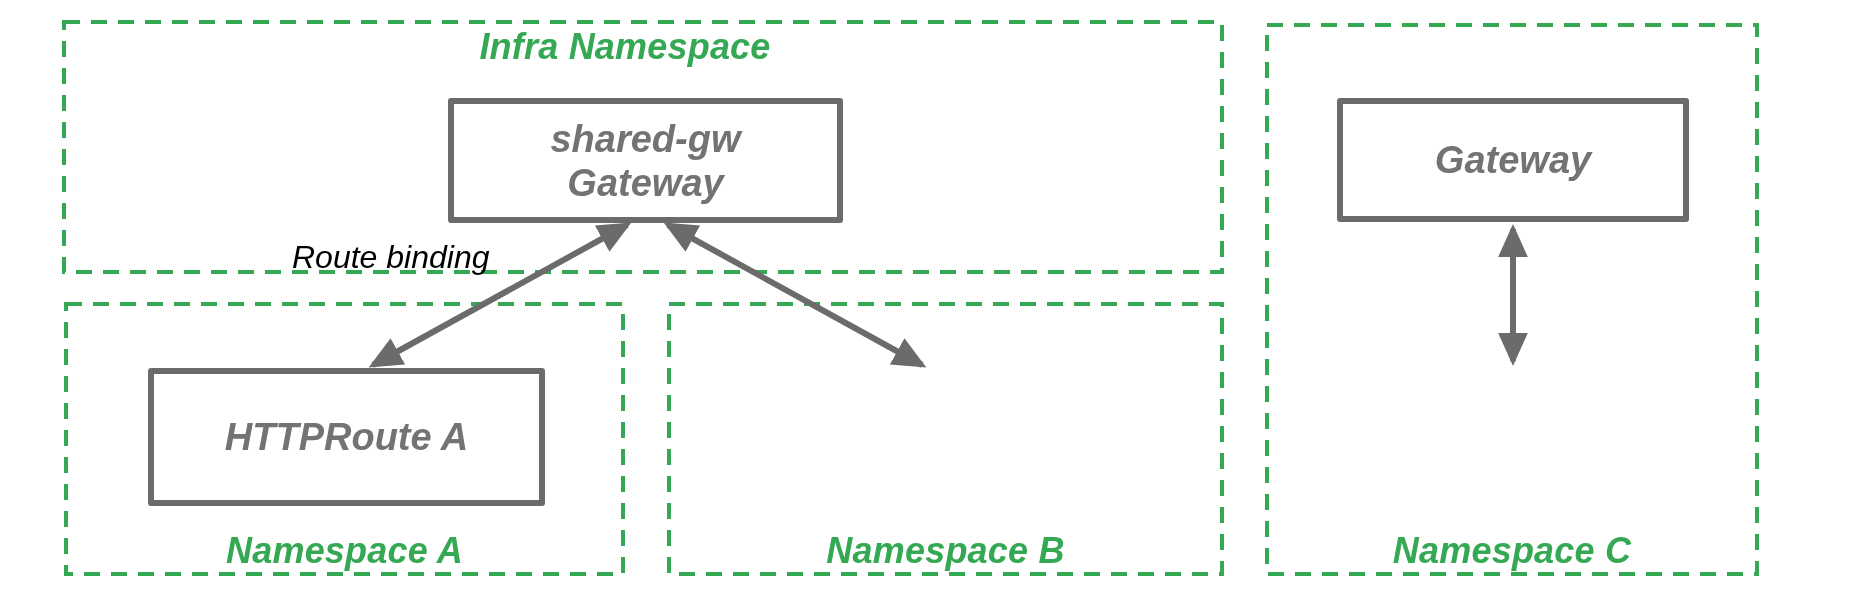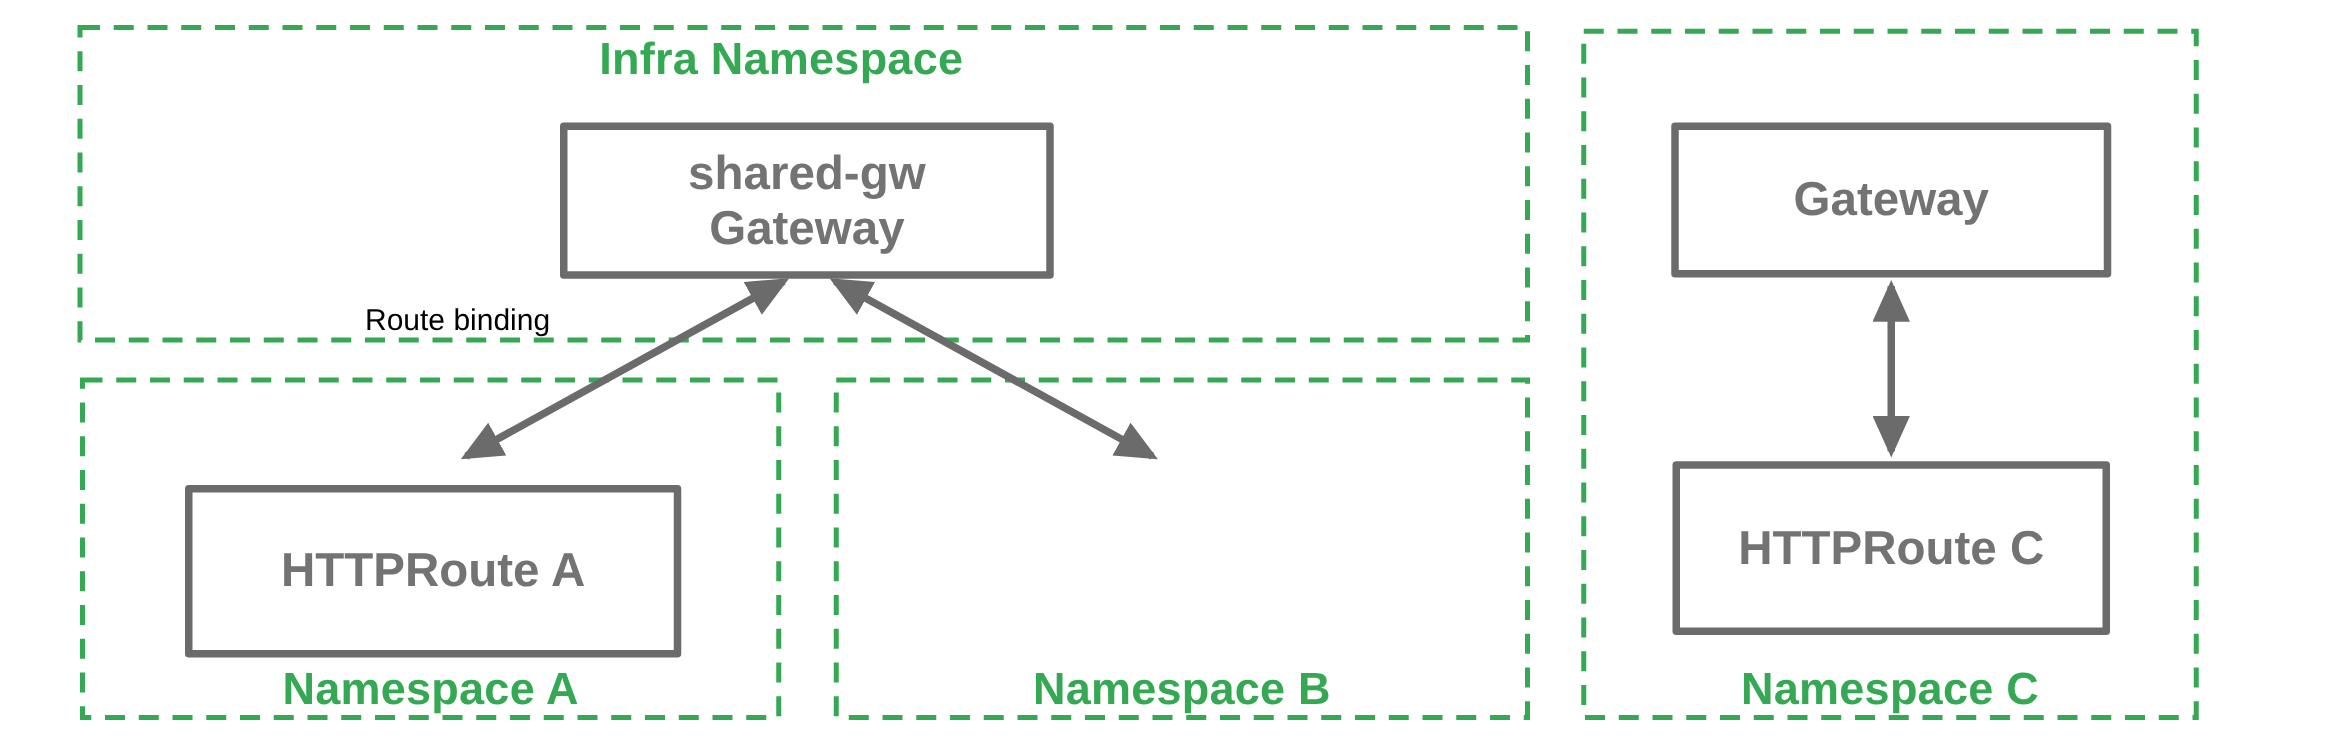--- a/index.html
+++ b/index.html
@@ -7,20 +7,21 @@
     padding: 0;
     background: #FFFFFF;
     font-family: "Liberation Sans", sans-serif;
   }
   .canvas {
     position: relative;
     width: 1860px;
     height: 600px;
     background: #FFFFFF;
     overflow: hidden;
+    font-style: italic;
   }
   .overlay {
     position: absolute;
     left: 0;
     top: 0;
     width: 1860px;
     height: 600px;
   }
   .ns-border {
     fill: none;
@@ -55,21 +56,21 @@
     color: #737373;
     font-weight: 700;
     font-size: 38px;
     line-height: 44px;
     text-align: center;
   }
   .annotation {
     position: absolute;
     color: #000000;
     font-weight: 400;
-    font-size: 24px;
+    font-size: 32px;
     line-height: 38px;
     white-space: nowrap;
   }
 </style>
 </head>
 <body>
 
 <div class="canvas">
 
   <svg class="overlay" width="1860" height="600" viewBox="0 0 1860 600">
@@ -91,32 +92,29 @@
 
   <div class="ns-label" style="left:64px; top:26px; width:1122px;">Infra Namespace</div>
 
   <div class="node" style="left:448px; top:98px; width:395px; height:125px;">
     <div>shared-gw</div>
     <div>Gateway</div>
   </div>
 
   <div class="annotation" style="left:292px; top:238px;">Route binding</div>
 
-  <div class="node" style="left:148px; top:368px; width:397px; height:138px;margin-top:20px;">
+  <div class="node" style="left:148px; top:368px; width:397px; height:138px;">
     <div>HTTPRoute A</div>
   </div>
 
 
   <div class="node" style="left:1337px; top:98px; width:352px; height:124px;">
     <div>Gateway</div>
   </div>
 
-  <div class="node" style="left:1338px; top:369px; width:350px; height:139px;">
-    <div>HTTPRoute C</div>
-  </div>
 
   <div class="ns-label" style="left:66px; top:530px; width:557px;">Namespace A</div>
 
   <div class="ns-label" style="left:1267px; top:530px; width:490px;">Namespace C</div>
 
   <div class="ns-label" style="left:669px; top:530px; width:553px;">Namespace B</div>
 
 </div>
 
 </body></html>

